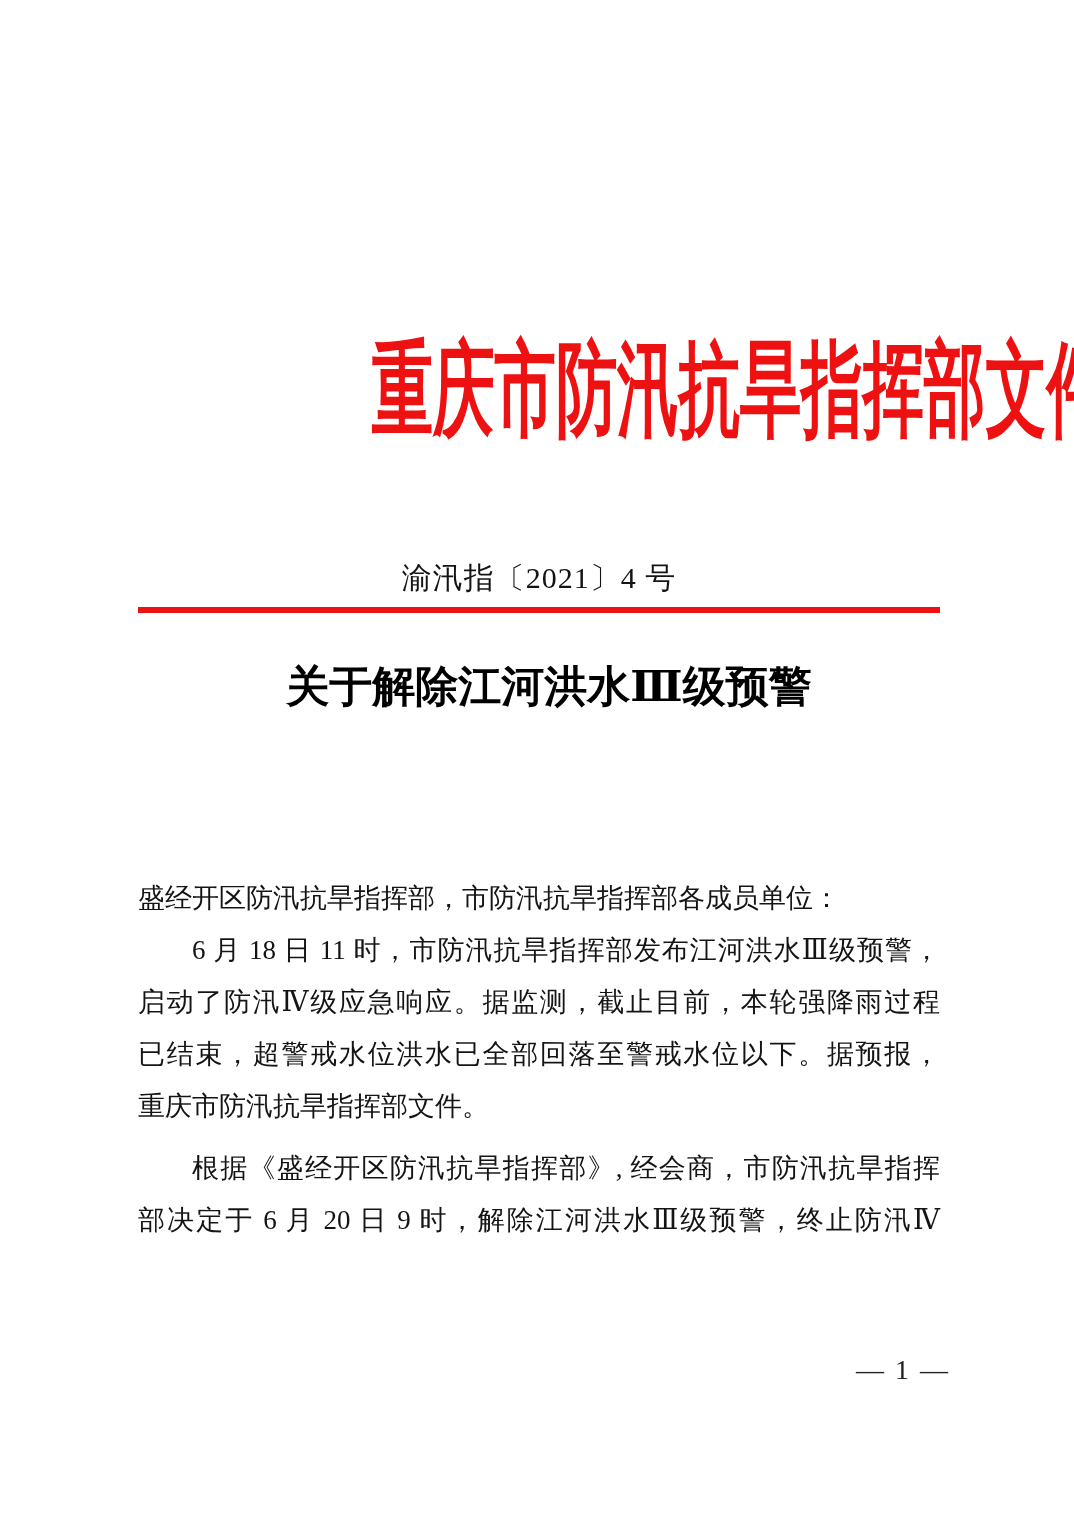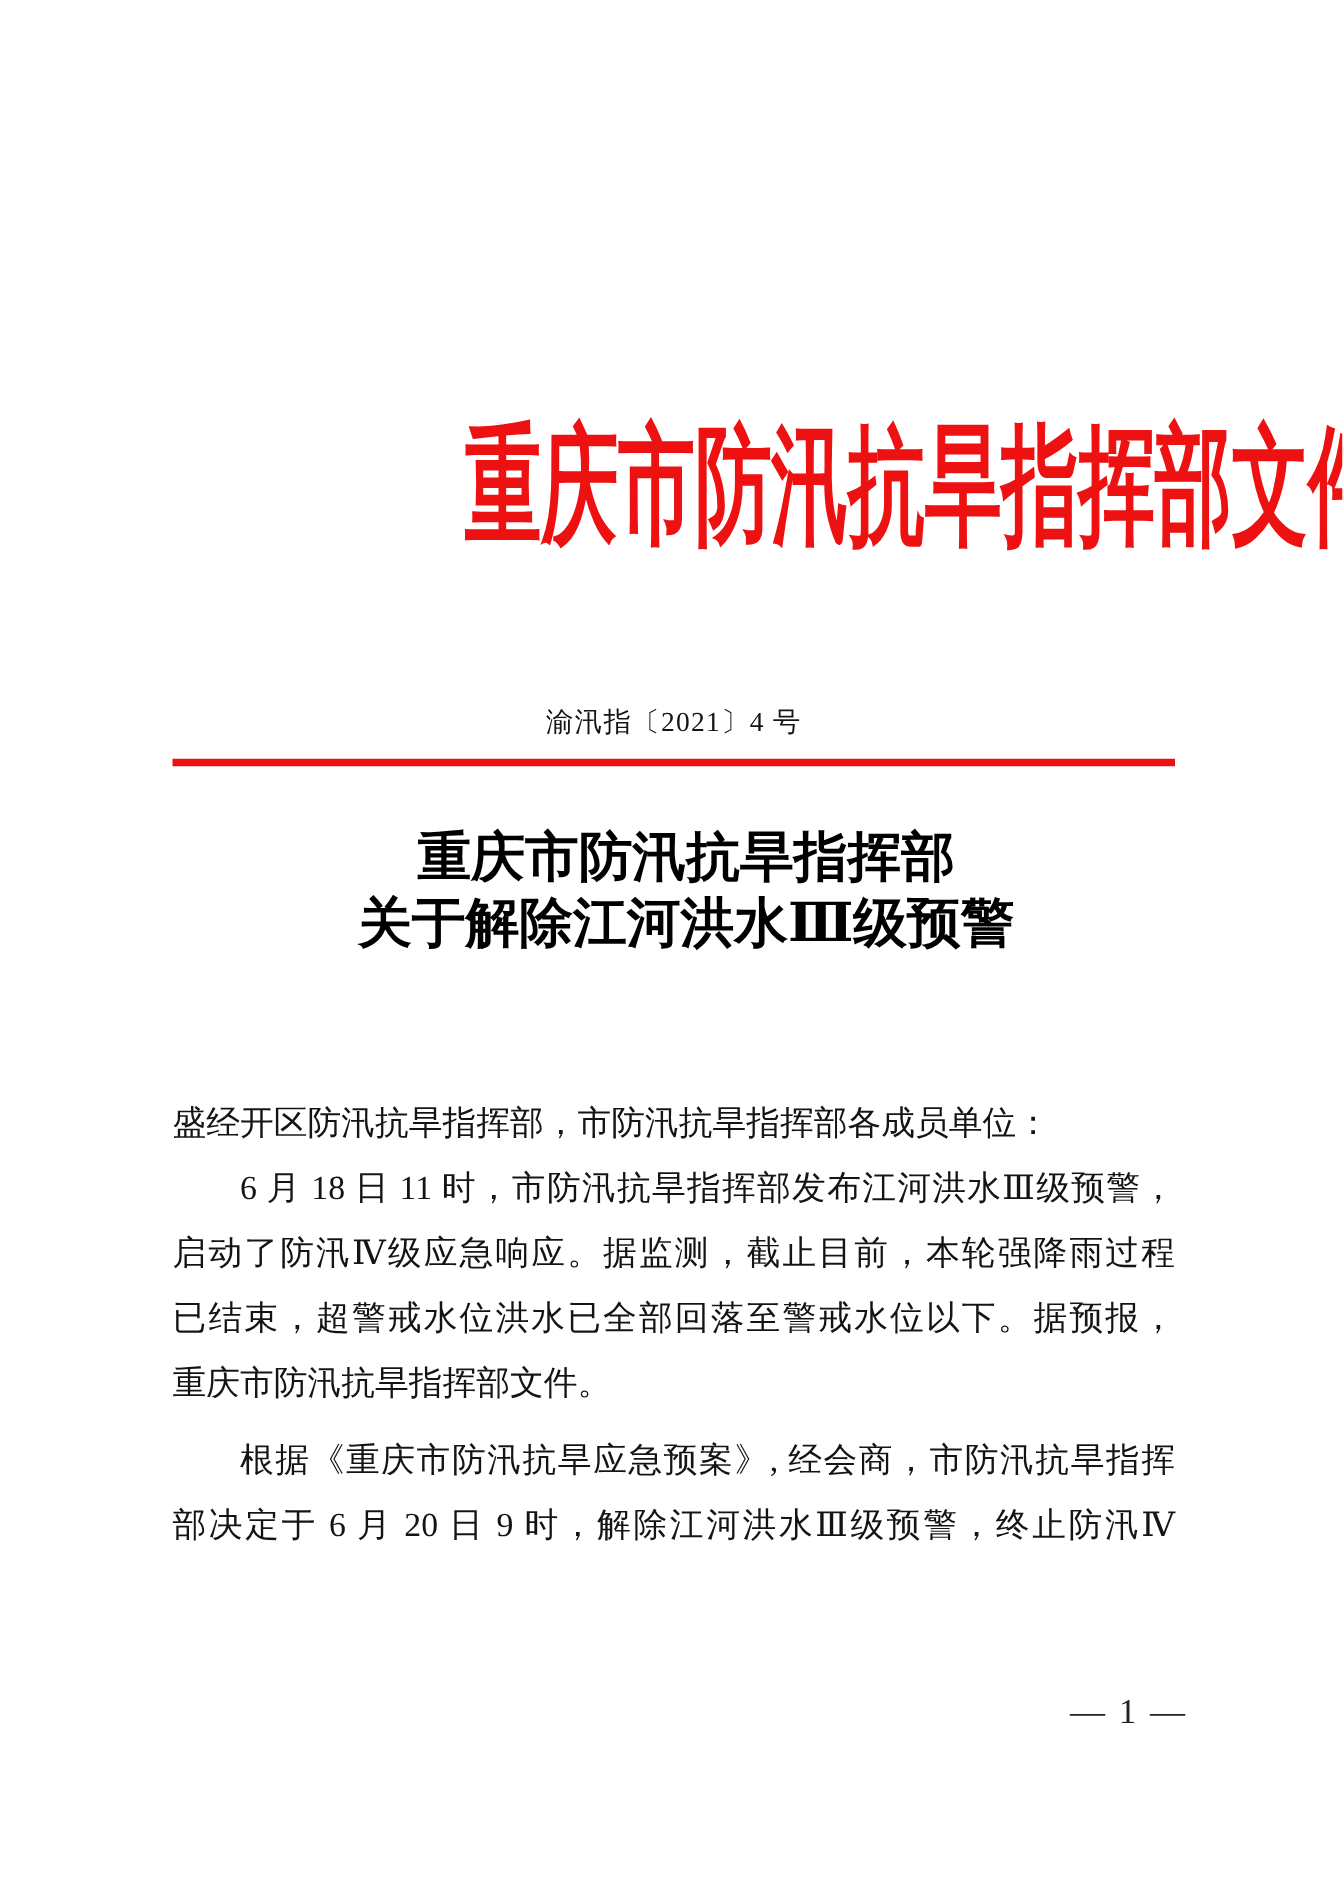--- a/index.html
+++ b/index.html
@@ -26,21 +26,21 @@
     font-weight: bold;
     color: var(--accent-red, #ee1111);
     transform: scaleX(0.59);
     transform-origin: 50% 50%;
   }
   
   .docnum {
     position: absolute;
     top: 558px; left: 138px; width: 802px;
     text-align: center;
-    font-size: 22px;
+    font-size: 30px;
     line-height: 40px;
     letter-spacing: 1px;
     color: #141414;
   }
   
   .redline {
     position: absolute;
     top: 607px; left: 138px; width: 802px; height: 6px;
     background: var(--accent-red, #ee1111);
   }
@@ -82,29 +82,28 @@
 
   <div class="masthead">
     <span class="masthead-text">重庆市防汛抗旱指挥部文件</span>
   </div>
 
   <div class="docnum">渝汛指〔2021〕4 号</div>
 
   <div class="redline"></div>
 
   <div class="doc-title">
-    <div>重庆市防汛抗旱指挥部</div>
     <div>关于解除江河洪水Ⅲ级预警</div>
   </div>
 
   <div class="body-block">
     <div class="bline last">盛经开区防汛抗旱指挥部，市防汛抗旱指挥部各成员单位：</div>
     <div class="bline indent">6 月 18 日 11 时，市防汛抗旱指挥部发布江河洪水Ⅲ级预警，</div>
     <div class="bline">启动了防汛Ⅳ级应急响应。据监测，截止目前，本轮强降雨过程</div>
     <div class="bline">已结束，超警戒水位洪水已全部回落至警戒水位以下。据预报，</div>
     <div class="bline last">重庆市防汛抗旱指挥部文件。</div>
-    <div class="bline indent parasp">根据《重庆市防汛抗旱应急预案》, 经会商，市防汛抗旱指挥</div>
+    <div class="bline indent parasp">根据《盛经开区防汛抗旱指挥部》, 经会商，市防汛抗旱指挥</div>
     <div class="bline">部决定于 6 月 20 日 9 时，解除江河洪水Ⅲ级预警，终止防汛Ⅳ</div>
   </div>
 
   <div class="pagenum">— 1 —</div>
 
 </div>
 
 </body></html>

